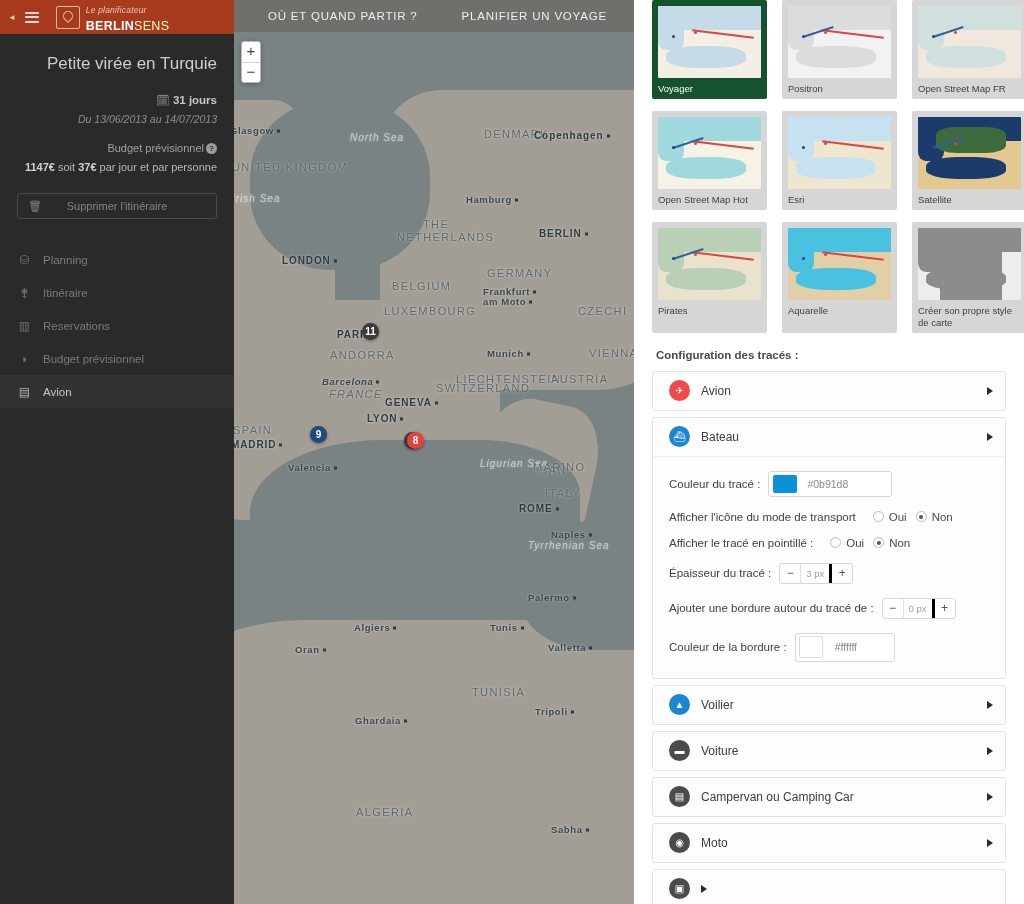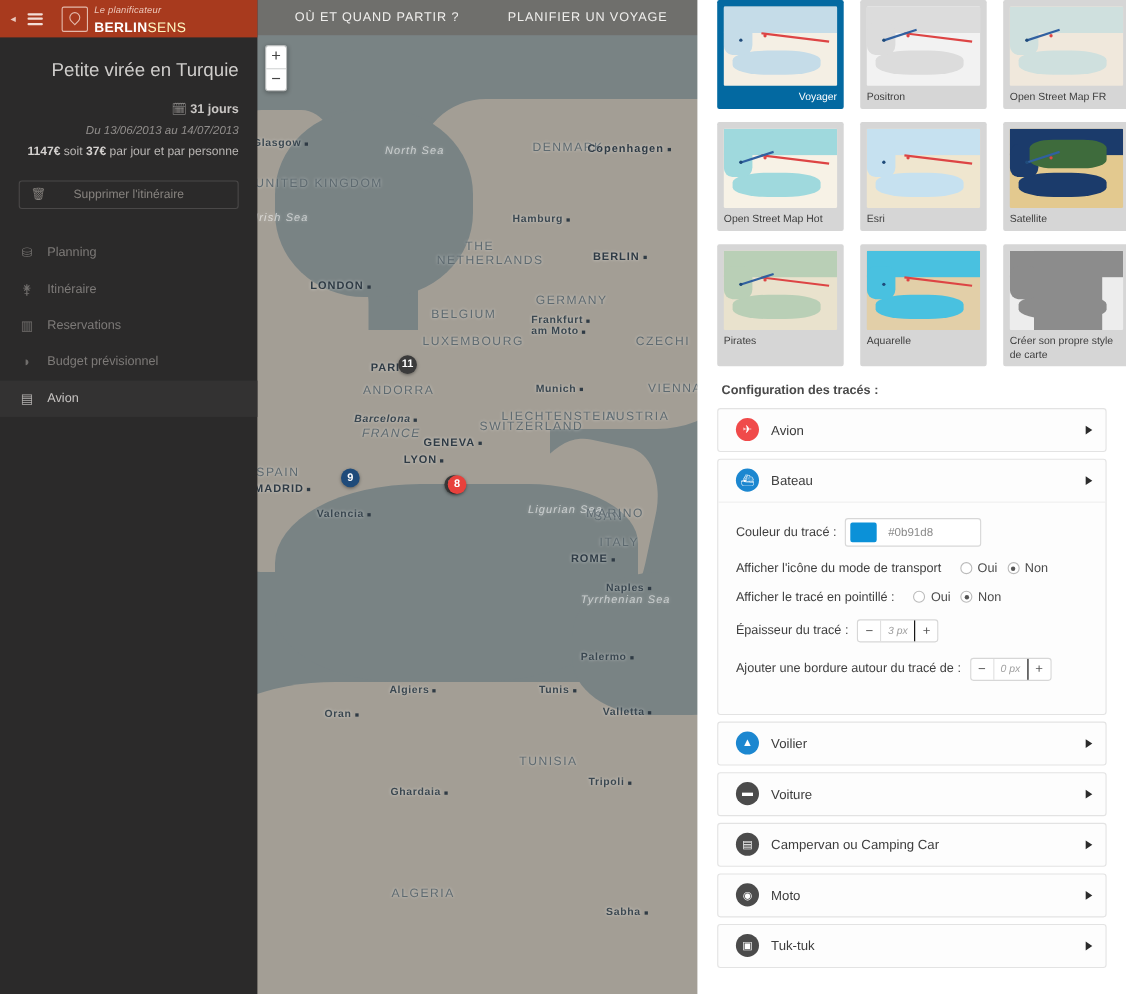--- a/index.html
+++ b/index.html
@@ -125,21 +125,21 @@
     background: #fff; z-index: 45; overflow: hidden; padding: 0 18px;
   }
   .styles-grid {
     display: grid; grid-template-columns: repeat(3, 115px); gap: 0 15px;
     padding-top: 0;
   }
   .style-card {
     background: #d6d6d6; border-radius: 2px; cursor: pointer;
     padding: 6px 6px 4px; width: 115px; margin-bottom: 12px;
   }
-  .style-card.selected { background: #0369a1; text-align: right; }
+  .style-card.selected { background: #14532d; }
   .style-thumb {
     width: 103px; height: 72px; background: #e8e2d6; position: relative;
     overflow: hidden; border-radius: 1px;
   }
   .style-name {
     font-size: 9.5px; color: #3e3e3e; margin-top: 5px; line-height: 1.25;
     min-height: 12px;
   }
   .style-card.selected .style-name { color: #fff; }
 
@@ -194,21 +194,21 @@
     border-radius:50%; background:#555;
   }
   .radio-lbl { font-size: 11.5px; color: #4a4a4a; }
 
   .stepper { display: inline-flex; align-items: center; border: 1px solid #d7d7d7; border-radius: 3px; height: 21px; background:#fff; }
   .stepper .sbtn {
     width: 20px; text-align: center; font-size: 12px; color: #555; cursor: pointer; line-height: 19px;
   }
   .stepper .sval {
     width: 32px; text-align: center; font-size: 9.5px; color: #a0a0a0;
-    border-left: 1px solid #e0e0e0; border-right: 1px solid #000000; line-height: 19px; font-style: italic;
+    border-left: 1px solid #e0e0e0; border-right: 3px solid #000000; line-height: 19px;
   }
   .border-color-input {
     display: flex; align-items: center; border: 1px solid #d7d7d7; border-radius: 3px;
     height: 29px; width: 100px; background: #fff; cursor: pointer;
   }
   .border-swatch { width: 24px; height: 22px; margin: 0 12px 0 3px; border: 1px solid #ddd; border-radius: 2px; background: #fff; }
 </style>
 </head>
 <body>
 
@@ -319,20 +319,23 @@
     </div>
 
     <div class="sb-body">
       <div class="trip-title">Petite virée en Turquie</div>
       <div class="trip-meta">
         <div>
           <span>🗓</span>
           <span class="trip-days">31 jours</span>
         </div>
         <div class="trip-dates">Du 13/06/2013 au 14/07/2013</div>
+        <div class="trip-budget-label">
+          <span>Budget prévisionnel</span><span class="help-dot">?</span>
+        </div>
         <div class="trip-budget-val">
           <b>1147€</b><span> soit </span><b>37€</b><span> par jour et par personne</span>
         </div>
       </div>
       <div class="btn-delete">
         <span class="trash">🗑</span>
         <span>Supprimer l'itinéraire</span>
       </div>
     </div>
 
@@ -518,20 +521,27 @@
         </span>
       </div>
       <div class="form-row">
         <span class="lbl">Ajouter une bordure autour du tracé de :</span>
         <span class="stepper">
           <span class="sbtn">−</span>
           <span class="sval">0 px</span>
           <span class="sbtn">+</span>
         </span>
       </div>
+      <div class="form-row" style="margin-bottom:0">
+        <span class="lbl">Couleur de la bordure :</span>
+        <span class="border-color-input">
+          <span class="border-swatch" style="background:#ffffff"></span>
+          <span class="color-text">#ffffff</span>
+        </span>
+      </div>
           </div>
         </div>
         <div class="acc-item">
           <div class="acc-head">
             <span class="acc-icon" style="background: rgb(28, 135, 208);">▲</span>
             <span class="acc-label">Voilier</span>
             <span class="acc-arrow"></span>
           </div>
         </div>
         <div class="acc-item">
@@ -551,19 +561,18 @@
         <div class="acc-item">
           <div class="acc-head">
             <span class="acc-icon" style="background: rgb(75, 75, 75);">◉</span>
             <span class="acc-label">Moto</span>
             <span class="acc-arrow"></span>
           </div>
         </div>
         <div class="acc-item">
           <div class="acc-head">
             <span class="acc-icon" style="background: rgb(75, 75, 75);">▣</span>
-            <span class="acc-label">Tuk-tuk</span>
             <span class="acc-arrow"></span>
           </div>
         </div>
       </div>
   </div>
 </div>
 
 </body></html>

